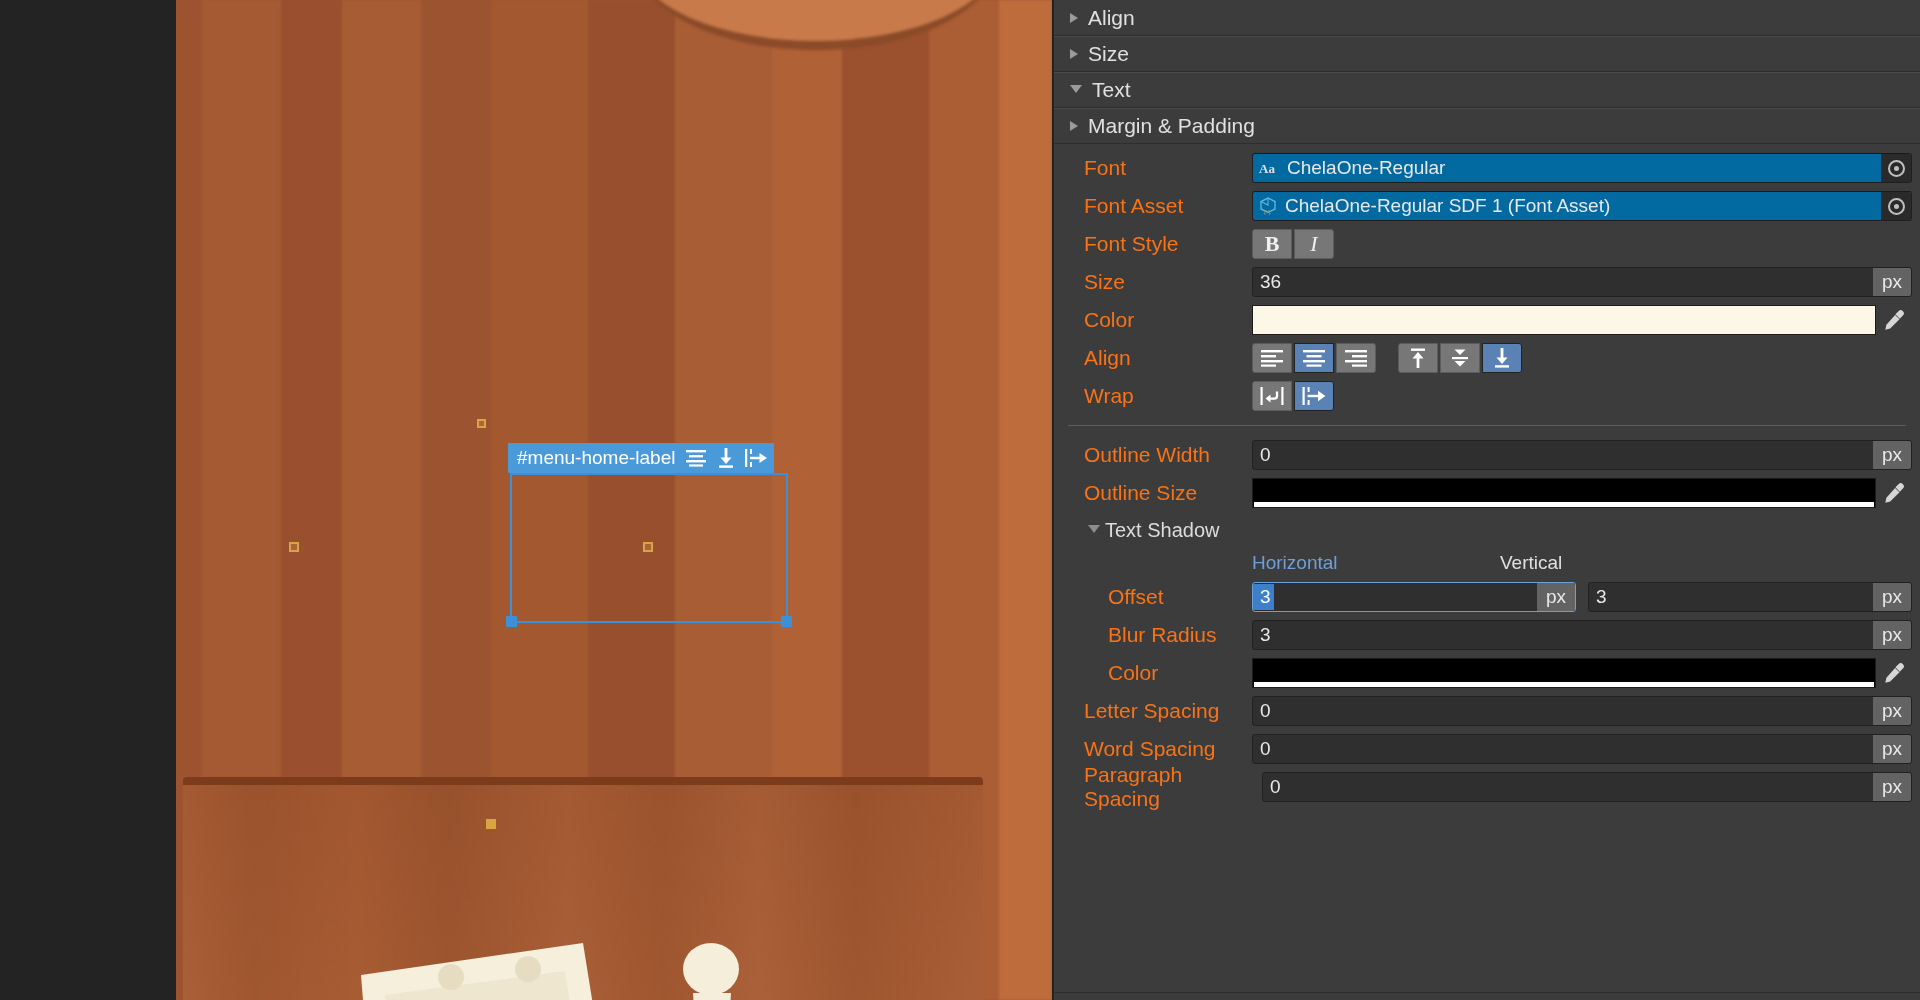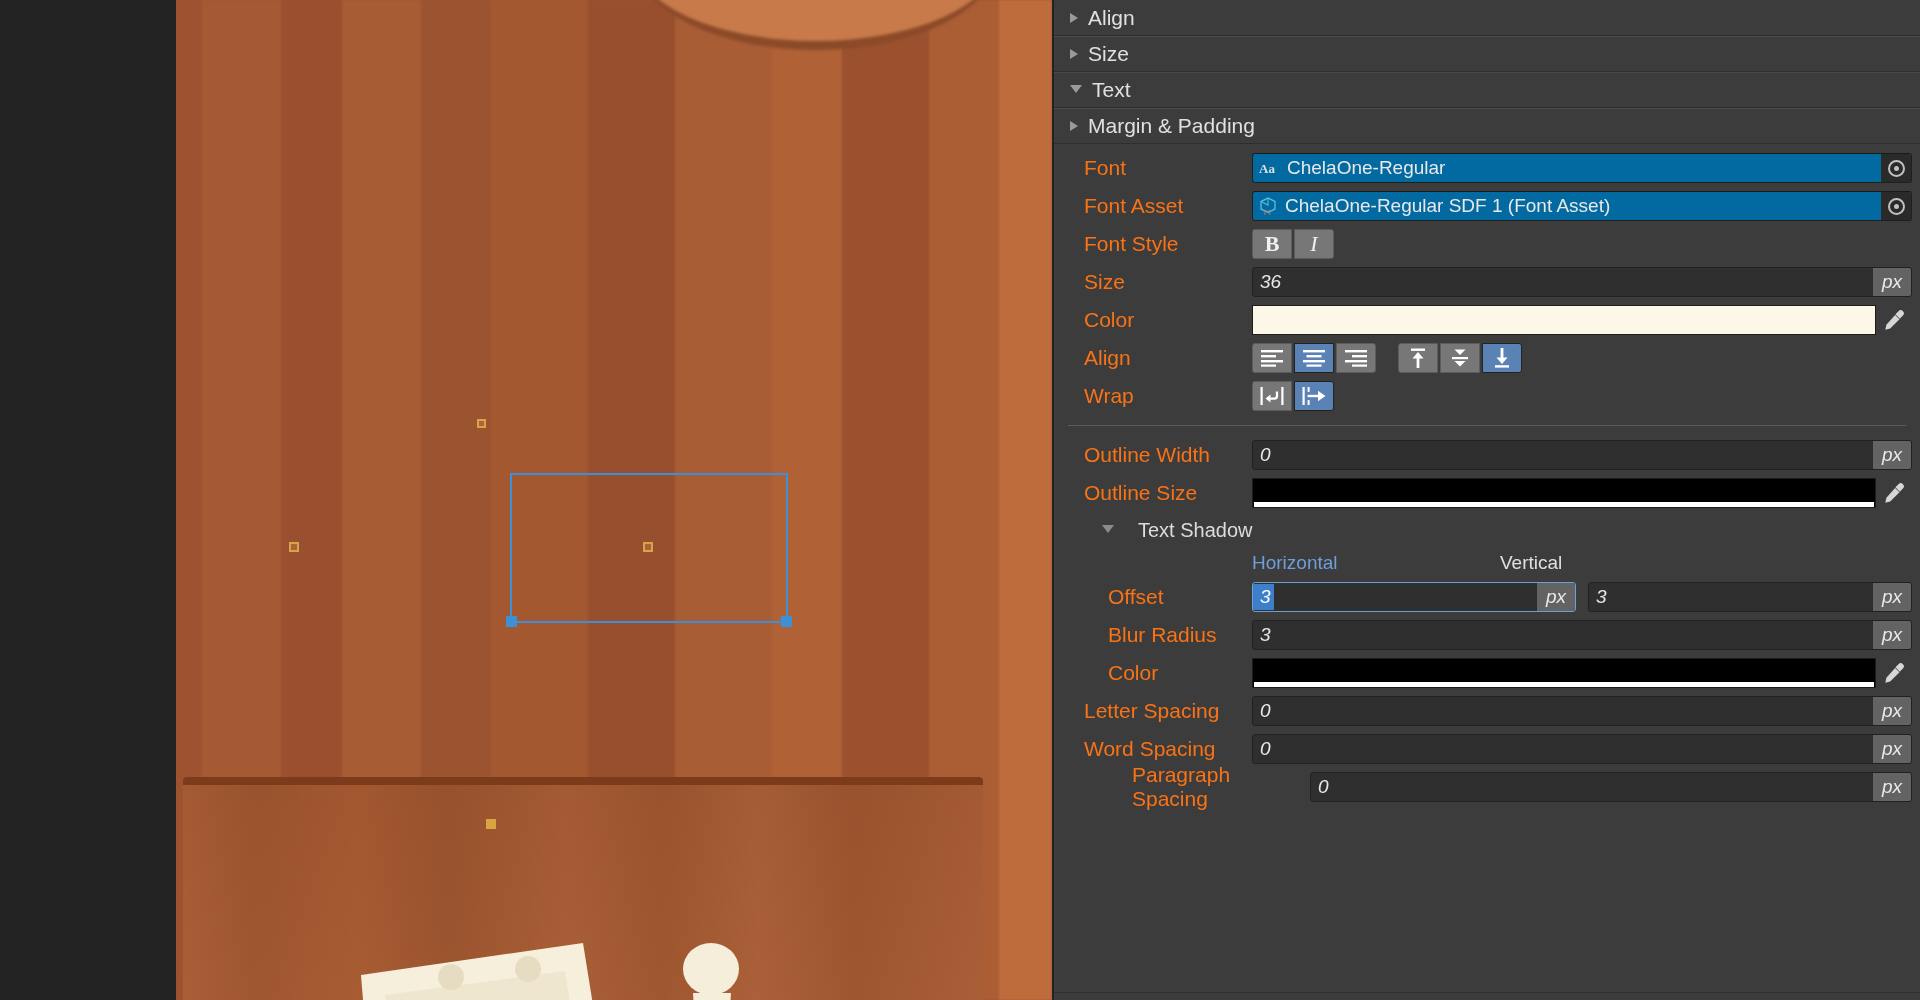--- a/index.html
+++ b/index.html
@@ -221,21 +221,21 @@
     padding: 0 8px 0 0;
   }
   .row-label {
     width: 198px;
     padding-left: 30px;
     color: #f97316;
     font-size: 21px;
     flex: 0 0 198px;
   }
   .row-label.indent { padding-left: 54px; }
-  .row-label.narrow { width: 208px; flex: 0 0 208px; margin-left: 48px; }
+  .row-label.narrow { width: 208px; flex: 0 0 208px; }
   .field-wrap { flex: 1; display: flex; align-items: center; }
 
   .objfield {
     flex: 1; height: 30px;
     background: #0369a1;
     border: 1px solid #1f1f1f;
     border-top-color: #1a1a1a;
     border-radius: 3px;
     display: flex; align-items: center;
     padding-left: 6px;
@@ -259,21 +259,20 @@
   .obj-dot i { width: 5px; height: 5px; border-radius:50%; background:#c0c0c0; display:block; }
 
   .numfield {
     flex: 1; height: 30px;
     background: #2f2f2f;
     border: 1px solid #212121;
     border-radius: 3px;
     display: flex; align-items: center;
     color: #e8e8e8; font-size: 19px;
     overflow: hidden;
-    font-style: italic;
   }
   .numfield .val { padding-left: 7px; flex:1; }
   .numfield .unit {
     width: 38px; height: 100%;
     background: #636363;
     color: #e9e9e9;
     display:flex; align-items:center; justify-content:center;
     font-size: 19px;
   }
   .numfield.focused { border: 1px solid #6a9fd8; background:#2f2f2f; }
@@ -310,22 +309,22 @@
   .tbtn.on { background: #5a82b4; border-color: #222; }
   .tbtn svg { display:block; }
 
   .gap-24 { width: 22px; }
 
   .divider {
     height: 1px; background: #5c5c5c;
     margin: 10px 14px 10px 14px;
   }
   .subhdr {
-    display:flex; align-items:center; gap: 24px;
-    height: 36px; padding-left: 44px;
+    display:flex; align-items:center; gap: 5px;
+    height: 36px; padding-left: 30px;
   }
   .subhdr .tri.open { margin-top: 3px; border-top-color:#8c8c8c; }
   .subhdr span { font-size: 20px; color: #dcdcdc; }
 
   .colhdr-row { display:flex; height: 30px; align-items:center; }
   .colhdr-row .row-label { flex: 0 0 198px; }
   .colhdr { font-size: 19px; }
   .colhdr.h { color: #6f9fd8; width: 248px; }
   .colhdr.v { color: #e0e0e0; }
 
@@ -366,20 +365,41 @@
 
     <div class="sel-rect">
       <div class="sel-handle hl"></div>
       <div class="sel-handle hr"></div>
     </div>
 
     <div class="anchor" style="left:113px; top:542px;"></div>
     <div class="anchor" style="left:467px; top:542px;"></div>
     <div class="anchor" style="left:301px; top:419px; width:9px; height:9px;"></div>
 
+    <div class="sel-badge">
+      <span>#menu-home-label</span>
+      <svg width="22" height="18" viewBox="0 0 22 18">
+        <rect x="1" y="1" width="20" height="2.4" fill="#fff"></rect>
+        <rect x="4" y="6" width="14" height="2.4" fill="#fff"></rect>
+        <rect x="1" y="11" width="20" height="2.4" fill="#fff"></rect>
+        <rect x="4" y="15.4" width="14" height="2.2" fill="#fff"></rect>
+      </svg>
+      <svg width="18" height="20" viewBox="0 0 18 20">
+        <rect x="7.6" y="0" width="2.8" height="12" fill="#fff"></rect>
+        <path d="M9 16 L3.5 9.5 L14.5 9.5 Z" fill="#fff"></path>
+        <rect x="2" y="17.4" width="14" height="2.4" fill="#fff"></rect>
+      </svg>
+      <svg width="22" height="20" viewBox="0 0 22 20">
+        <rect x="0" y="1" width="2.2" height="18" fill="#fff"></rect>
+        <rect x="5" y="1" width="2" height="5" fill="#fff"></rect>
+        <rect x="5" y="14" width="2" height="5" fill="#fff"></rect>
+        <rect x="5" y="8.8" width="12" height="2.4" fill="#fff"></rect>
+        <path d="M22 10 L14.5 5 L14.5 15 Z" fill="#fff"></path>
+      </svg>
+    </div>
   </div>
 
   <div class="inspector">
 
     <div class="foldout">
       <span class="tri"></span>
       <span class="foldout-label">Align</span>
     </div>
     <div class="foldout">
       <span class="tri"></span>

